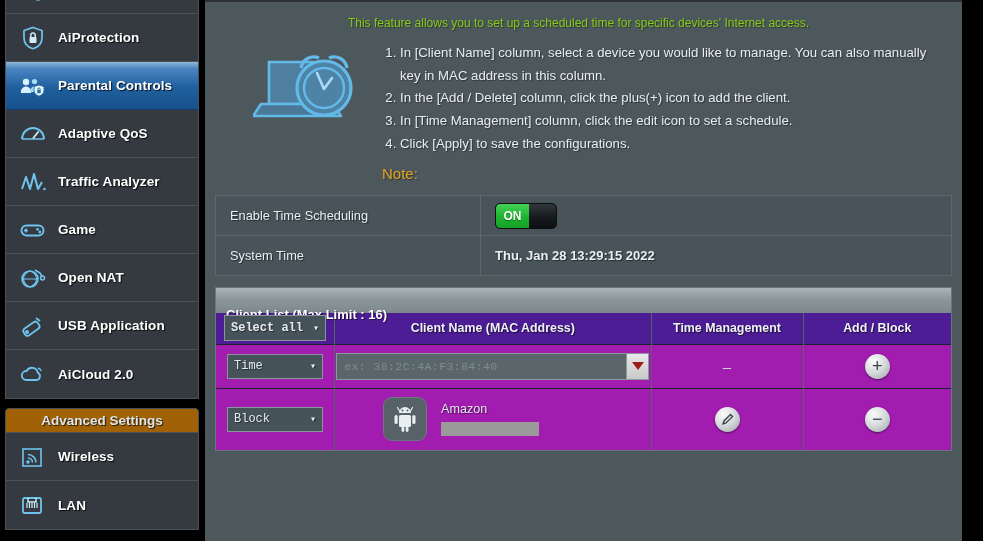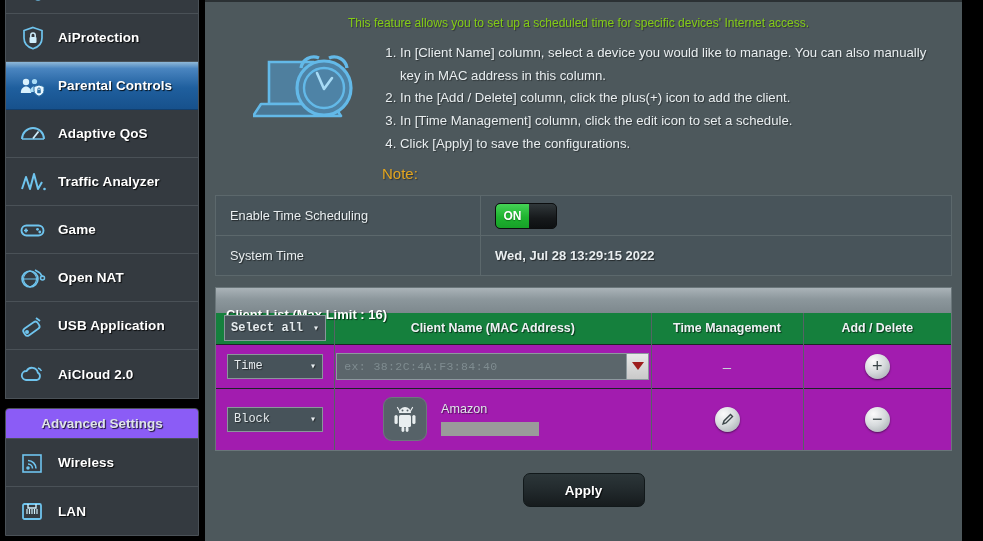--- a/index.html
+++ b/index.html
@@ -55,24 +55,24 @@
     letter-spacing: .1px;
     white-space: nowrap;
   }
   .nav-ico {
     width: 30px; height: 30px;
     flex: 0 0 30px;
     display: flex; align-items: center; justify-content: center;
   }
   .nav-ico svg { display: block; }
   .adv-head {
-    height: 30px;
+    height: 24px;
     display: flex; align-items: center; justify-content: center;
     border-bottom: 1px solid #4a5157;
-    background: #8b5cf6;
+    background: #a16207;
   }
   .adv-head span {
     color: #dfe4e8; font-size: 13.5px; font-weight: bold;
     text-shadow: 1px 1px 1px rgba(0,0,0,.8);
   }
 
   
   .main {
     flex: 1;
     background: #4d585c;
@@ -160,21 +160,21 @@
     display: flex; align-items: center;
     padding-left: 10px;
   }
   .clist-head span {
     color: #ffffff; font-size: 13px; font-weight: bold;
     text-shadow: 1px 1px 1px rgba(0,0,0,.6);
     margin-top: 28px;
   }
   .ctable { width: 100%; border-collapse: collapse; }
   .ctable th {
-    background: #15803d;
+    background: #4c1d95;
     height: 31px;
     color: #eef2f4; font-size: 12.4px; font-weight: bold;
     border-right: 1px solid #566266;
     text-shadow: 1px 1px 1px rgba(0,0,0,.6);
   }
   .ctable th:last-child { border-right: none; }
   .ctable th.sel-col { width: 110px; padding: 0 8px; }
   .ctable th.tm-col { width: 152px; }
   .ctable th.ad-col { width: 148px; }
   .ctable td {
@@ -450,42 +450,42 @@
         <td class="lbl">Enable Time Scheduling</td>
         <td>
           <div class="toggle">
             <div class="on">ON</div>
             <div class="knob"></div>
           </div>
         </td>
       </tr>
       <tr>
         <td class="lbl">System Time</td>
-        <td class="val">Wed, Jul 28 13:29:15 2022</td>
+        <td class="val">Thu, Jan 28 13:29:15 2022</td>
       </tr>
     </tbody>
       </table>
 
     <div class="clist-wrap">
       <div class="clist-head">
         <span>Client List (Max Limit : 16)</span>
       </div>
 
       <table class="ctable">
         <thead>
           <tr>
             <th class="sel-col">
               <div class="sel head-sel">
                 <span>Select all</span>
                 <span class="chev">▾</span>
               </div>
             </th>
             <th>Client Name (MAC Address)</th>
             <th class="tm-col">Time Management</th>
-            <th class="ad-col">Add / Delete</th>
+            <th class="ad-col">Add / Block</th>
           </tr>
         </thead>
         <tbody>
           <tr class="row-new">
             <td>
               <div class="sel">
                 <span>Time</span>
                 <span class="chev">▾</span>
               </div>
             </td>
@@ -545,20 +545,17 @@
             <td>
               <span class="cbtn">
                   <span class="gl">−</span>
                 </span>
             </td>
           </tr>
         </tbody>
       </table>
     </div>
 
-    <div class="apply-wrap">
-      <div class="apply-btn">Apply</div>
-    </div>
 
   </div>
 
   <div class="right-gutter"></div>
 </div>
 
 </body></html>

